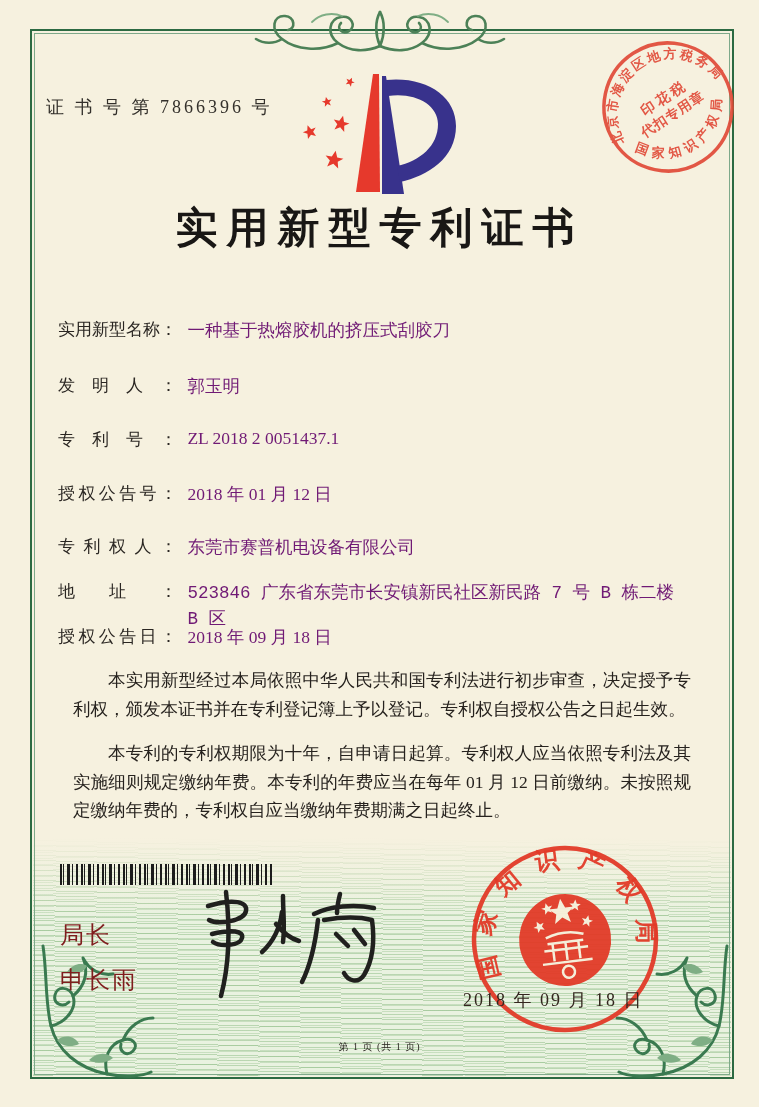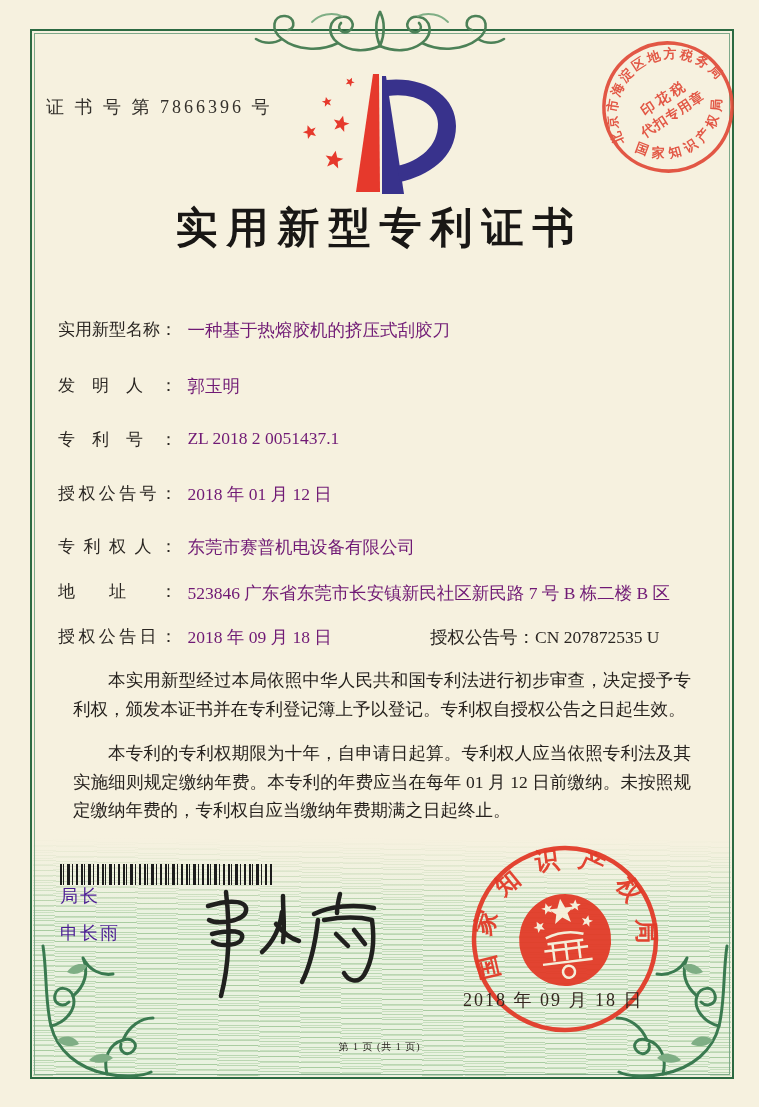--- a/index.html
+++ b/index.html
@@ -52,39 +52,39 @@
     transform:rotate(-33deg); opacity:.92;
   }
   
   .row { position:absolute; left:58px; z-index:10; font-size:17.5px; white-space:nowrap; }
   .flabel {
     display:inline-block; width:119px; font-size:17px;
     text-align:justify; text-align-last:justify; vertical-align:top;
   }
   .fvalue { display:inline-block; margin-left:6px; color:#701a75; }
   .row-addr { white-space:normal; width:648px; }
-  .row-addr .fvalue { width:505px; line-height:26px; }
+  .row-addr .fvalue { width:505px; line-height:26px;font-family:Liberation Mono, monospace; }
   .grant-no { position:absolute; left:372px; top:0; white-space:nowrap; }
   
   .body-text {
     position:absolute; left:57px; top:650px; width:650px; z-index:10;
     font-size:17.5px; line-height:28.5px; text-align:justify; color:#26221e;
   }
   .body-text p { margin:16px; text-indent:2em; }
   
   .barcode {
     position:absolute; left:60px; top:864px; width:213px; height:21px; z-index:12;
     background-image:repeating-linear-gradient(90deg,
       #1c1c1c 0 2px, transparent 2px 3px,
       #1c1c1c 3px 4px, transparent 4px 7px,
       #1c1c1c 7px 10px, transparent 10px 12px,
       #1c1c1c 12px 13px, transparent 13px 16px,
       #1c1c1c 16px 18px, transparent 18px 21px);
   }
-  .signer { position:absolute; left:60px; top:884px; z-index:12; font-size:18px; color:#4c1d95; }
+  .signer { position:absolute; left:60px; top:919px; z-index:12; font-size:24px; color:#7f1d1d; }
   .signer div { margin-bottom:13px; letter-spacing:2px; }
   .signature-svg { position:absolute; left:178px; top:884px; z-index:12; }
   .seal { position:absolute; left:466px; top:840px; z-index:11; transform:rotate(-7deg); }
   .seal-date {
     position:absolute; left:463px; top:988px; z-index:13;
     font-size:18px; letter-spacing:2px; color:#33261e;
   }
   .footer {
     position:absolute; left:0; top:1040px; width:100%; z-index:12;
     text-align:center; font-size:10px; color:#2c2823; letter-spacing:1px;
@@ -196,23 +196,20 @@
   <span class="flabel">专利权人：</span>
   <span class="fvalue">东莞市赛普机电设备有限公司</span>
 </div>
 <div class="row row-addr" style="top:580px">
   <span class="flabel">地址：</span>
   <span class="fvalue">523846 广东省东莞市长安镇新民社区新民路 7 号 B 栋二楼 B 区</span>
 </div>
 <div class="row" style="top:625px; width:650px">
   <span class="flabel">授权公告日：</span>
   <span class="fvalue">2018 年 09 月 18 日</span>
-  <span class="grant-no">
-    <span>授权公告号：</span><span>CN 207872535 U</span>
-  </span>
 </div>
 
 <div class="body-text">
   <p>本实用新型经过本局依照中华人民共和国专利法进行初步审查，决定授予专利权，颁发本证书并在专利登记簿上予以登记。专利权自授权公告之日起生效。</p>
   <p>本专利的专利权期限为十年，自申请日起算。专利权人应当依照专利法及其实施细则规定缴纳年费。本专利的年费应当在每年 01 月 12 日前缴纳。未按照规定缴纳年费的，专利权自应当缴纳年费期满之日起终止。</p>
 </div>
 
 <div class="barcode"></div>
 
 <div class="signer">

